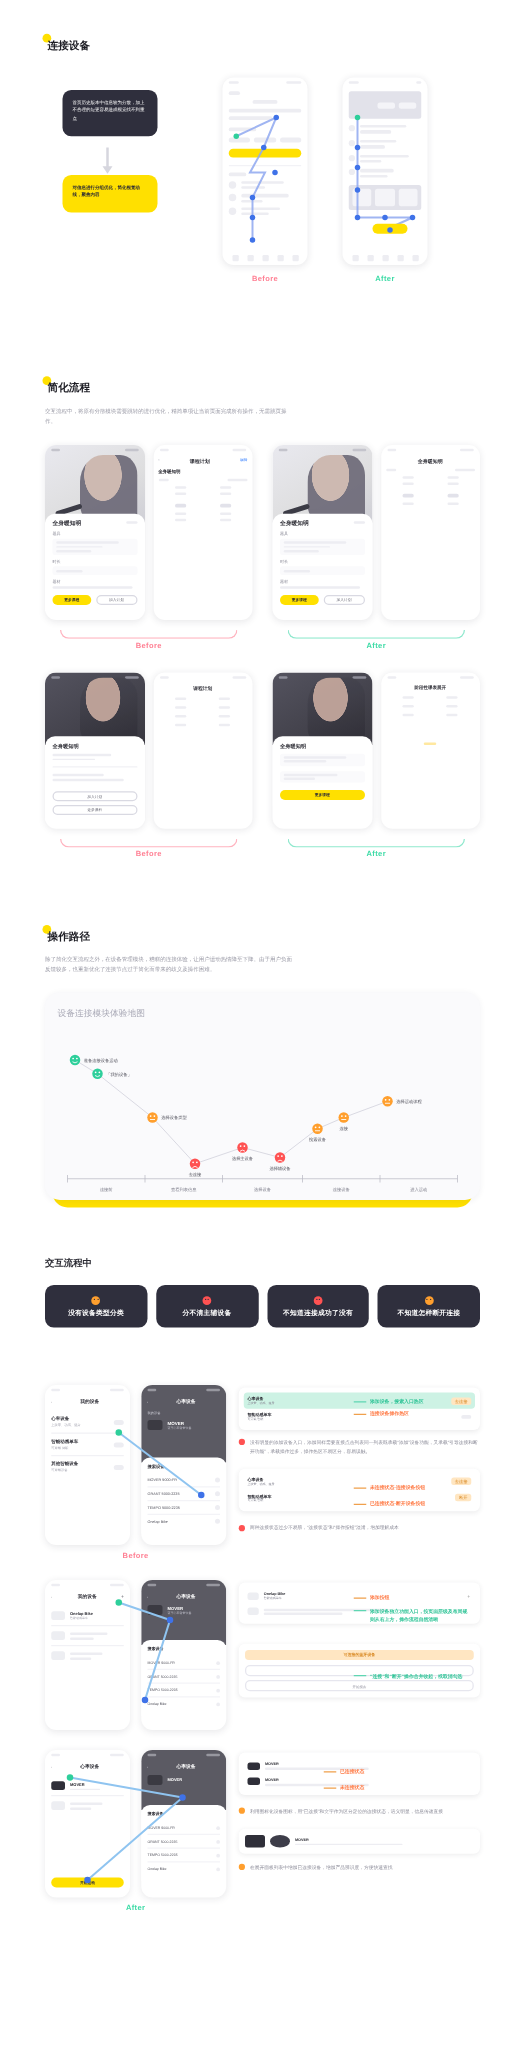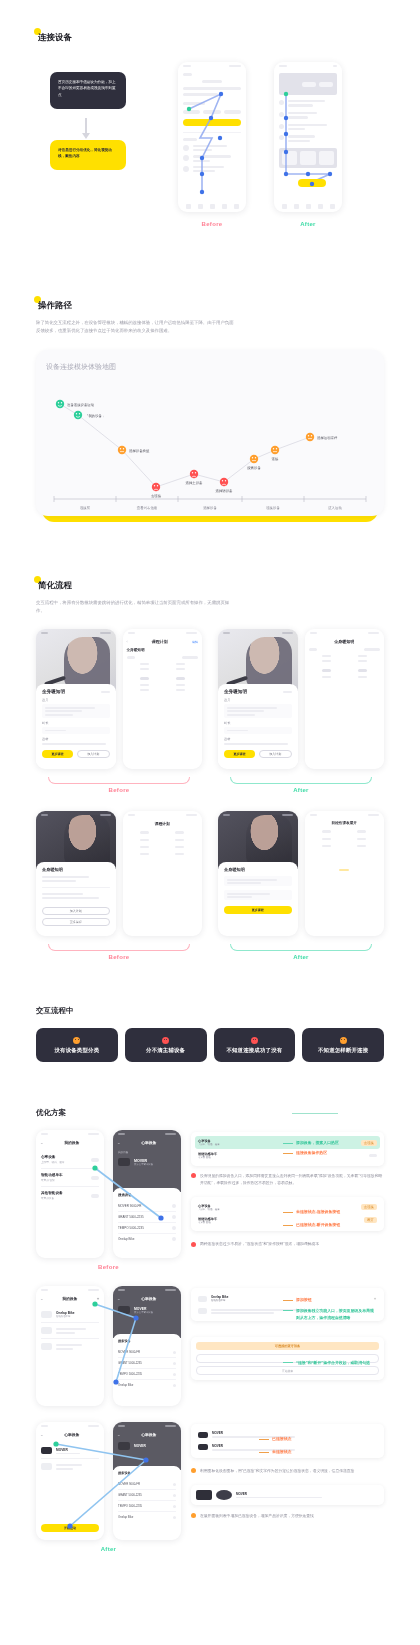--- a/index.html
+++ b/index.html
@@ -287,20 +287,290 @@
             <circle cx="12" cy="56" r="2.2" fill="#3f72e8"></circle>
             <circle cx="12" cy="72" r="2.2" fill="#3f72e8"></circle>
             <circle cx="12" cy="90" r="2.2" fill="#3f72e8"></circle>
             <circle cx="12" cy="112" r="2.2" fill="#3f72e8"></circle>
             <circle cx="34" cy="112" r="2.2" fill="#3f72e8"></circle>
             <circle cx="56" cy="112" r="2.2" fill="#3f72e8"></circle>
             <circle cx="38" cy="122" r="2.2" fill="#3f72e8"></circle>
           </svg>
         </div>
         <div class="lbl-after" style="margin-top:9px">After</div>
+      </div>
+    </div>
+  </div>
+
+  <div class="sec s2">
+    <div class="h2">
+      <i class="dot"></i>
+      <span class="t">简化流程</span>
+    </div>
+    <div class="desc">交互流程中，将原有分散模块需要跳转的进行优化，精简单项让当前页面完成所有操作，无需跳页操作。</div>
+
+    
+    <div class="grid2">
+      <div class="col">
+        <div class="pair">
+
+          <div class="phone" style="flex:1;height:140px">
+            <div class="pimg">
+              <div class="statusbar">
+                <span class="sk" style="width:7px;height:2px;background:#c4c4cc"></span>
+                <span class="sk" style="width:11px;height:2px;background:#c4c4cc"></span>
+              </div>
+              <div class="fig"></div>
+              <div class="fig2"></div>
+            </div>
+            <div class="card-sheet">
+              <div style="display:flex;justify-content:space-between;align-items:center;margin-bottom:4px">
+                <span style="font-size:4.6px;font-weight:bold">全身暖知明</span>
+                <span class="sk" style="width:9px;height:2.5px"></span>
+              </div>
+              <div style="font-size:3.2px;color:#8c8c99;margin-bottom:2px">器具</div>
+              <div style="background:#fafafc;border-radius:2px;padding:2.5px;margin-bottom:3px">
+                <div class="sk" style="width:80%;height:1.8px;margin-bottom:1.6px"></div>
+                <div class="sk" style="width:60%;height:1.8px;margin-bottom:1.6px"></div>
+                <div class="sk" style="width:45%;height:1.8px"></div>
+              </div>
+              <div style="font-size:3.2px;color:#8c8c99;margin-bottom:2px">时长</div>
+              <div style="background:#fafafc;border-radius:2px;padding:2.5px;margin-bottom:3px">
+                <div class="sk" style="width:35%;height:1.8px"></div>
+              </div>
+              <div style="font-size:3.2px;color:#8c8c99;margin-bottom:2px">器材</div>
+              <div class="sk" style="width:95%;height:1.8px;margin-bottom:5px"></div>
+              <div style="display:flex;gap:4px">
+                <div class="ybtn" style="flex:1;display:flex;align-items:center;justify-content:center;font-size:3px;font-weight:bold">更多课程</div>
+                <div class="obtn" style="flex:1;display:flex;align-items:center;justify-content:center;font-size:3px;color:#6e6e7a">加入计划</div>
+              </div>
+            </div>
+          </div>
+
+          <div class="phone" style="flex:1;height:140px">
+            <div class="statusbar">
+              <span class="sk" style="width:7px;height:2px"></span>
+              <span class="sk" style="width:11px;height:2px"></span>
+            </div>
+            <div style="display:flex;align-items:center;justify-content:space-between;padding:2px 4px 4px">
+              <span style="font-size:3.4px;color:#b5b5c0">‹</span>
+              <span style="font-size:4px;font-weight:bold">课程计划</span>
+              <span style="font-size:3px;color:#4a8cff">编辑</span>
+            </div>
+            <div style="padding:0 4px">
+              <div style="font-size:3.6px;font-weight:bold;margin-bottom:4px">全身暖知明</div>
+              <div style="display:flex;justify-content:space-between;margin-bottom:4px">
+                <span class="sk" style="width:8px;height:2.2px"></span>
+                <span class="sk" style="width:16px;height:2.2px"></span>
+              </div>
+              <div style="display:flex;justify-content:space-around;margin-bottom:3px">
+                <span class="sk" style="width:9px;height:2.2px"></span>
+                <span class="sk" style="width:9px;height:2.2px"></span>
+              </div>
+              <div style="display:flex;justify-content:space-around;margin-bottom:7px">
+                <span class="sk" style="width:9px;height:2.2px"></span>
+                <span class="sk" style="width:9px;height:2.2px"></span>
+              </div>
+              <div style="display:flex;justify-content:space-around;margin-bottom:4px">
+                <span class="sk-d" style="width:9px;height:2.6px"></span>
+                <span class="sk-d" style="width:9px;height:2.6px"></span>
+              </div>
+              <div style="display:flex;justify-content:space-around;margin-bottom:3px">
+                <span class="sk" style="width:9px;height:2.2px"></span>
+                <span class="sk" style="width:9px;height:2.2px"></span>
+              </div>
+              <div style="display:flex;justify-content:space-around">
+                <span class="sk" style="width:9px;height:2.2px"></span>
+                <span class="sk" style="width:9px;height:2.2px"></span>
+              </div>
+            </div>
+          </div>
+        </div>
+        <div class="brace b" style="margin:8px 12px 0"></div>
+        <div class="lbl-before" style="margin-top:3px">Before</div>
+      </div>
+
+      <div class="col">
+        <div class="pair">
+          <div class="phone" style="flex:1;height:140px">
+            <div class="pimg">
+              <div class="statusbar">
+                <span class="sk" style="width:7px;height:2px;background:#c4c4cc"></span>
+                <span class="sk" style="width:11px;height:2px;background:#c4c4cc"></span>
+              </div>
+              <div class="fig"></div>
+              <div class="fig2"></div>
+            </div>
+            <div class="card-sheet">
+              <div style="display:flex;justify-content:space-between;align-items:center;margin-bottom:4px">
+                <span style="font-size:4.6px;font-weight:bold">全身暖知明</span>
+                <span class="sk" style="width:9px;height:2.5px"></span>
+              </div>
+              <div style="font-size:3.2px;color:#8c8c99;margin-bottom:2px">器具</div>
+              <div style="background:#fafafc;border-radius:2px;padding:2.5px;margin-bottom:3px">
+                <div class="sk" style="width:80%;height:1.8px;margin-bottom:1.6px"></div>
+                <div class="sk" style="width:60%;height:1.8px;margin-bottom:1.6px"></div>
+                <div class="sk" style="width:45%;height:1.8px"></div>
+              </div>
+              <div style="font-size:3.2px;color:#8c8c99;margin-bottom:2px">时长</div>
+              <div style="background:#fafafc;border-radius:2px;padding:2.5px;margin-bottom:3px">
+                <div class="sk" style="width:35%;height:1.8px"></div>
+              </div>
+              <div style="font-size:3.2px;color:#8c8c99;margin-bottom:2px">器材</div>
+              <div class="sk" style="width:95%;height:1.8px;margin-bottom:5px"></div>
+              <div style="display:flex;gap:4px">
+                <div class="ybtn" style="flex:1;display:flex;align-items:center;justify-content:center;font-size:3px;font-weight:bold">更多课程</div>
+                <div class="obtn" style="flex:1;display:flex;align-items:center;justify-content:center;font-size:3px;color:#6e6e7a">加入计划</div>
+              </div>
+            </div>
+          </div>
+          <div class="phone" style="flex:1;height:140px">
+            <div class="statusbar">
+              <span class="sk" style="width:7px;height:2px"></span>
+              <span class="sk" style="width:11px;height:2px"></span>
+            </div>
+            <div style="display:flex;align-items:center;justify-content:center;padding:2px 4px 4px">
+              <span style="font-size:4px;font-weight:bold">全身暖知明</span>
+            </div>
+            <div style="padding:0 4px">
+              <div style="display:flex;justify-content:space-between;margin-bottom:4px">
+                <span class="sk" style="width:8px;height:2.2px"></span>
+                <span class="sk" style="width:16px;height:2.2px"></span>
+              </div>
+              <div style="display:flex;justify-content:space-around;margin-bottom:3px">
+                <span class="sk" style="width:9px;height:2.2px"></span>
+                <span class="sk" style="width:9px;height:2.2px"></span>
+              </div>
+              <div style="display:flex;justify-content:space-around;margin-bottom:7px">
+                <span class="sk" style="width:9px;height:2.2px"></span>
+                <span class="sk" style="width:9px;height:2.2px"></span>
+              </div>
+              <div style="display:flex;justify-content:space-around;margin-bottom:4px">
+                <span class="sk-d" style="width:9px;height:2.6px"></span>
+                <span class="sk-d" style="width:9px;height:2.6px"></span>
+              </div>
+              <div style="display:flex;justify-content:space-around;margin-bottom:3px">
+                <span class="sk" style="width:9px;height:2.2px"></span>
+                <span class="sk" style="width:9px;height:2.2px"></span>
+              </div>
+            </div>
+          </div>
+        </div>
+        <div class="brace a" style="margin:8px 12px 0"></div>
+        <div class="lbl-after" style="margin-top:3px">After</div>
+      </div>
+    </div>
+
+    
+    <div class="grid2" style="margin-top:18px">
+      <div class="col">
+        <div class="pair">
+          <div class="phone" style="flex:1;height:125px">
+            <div class="pimg" style="height:58px;background:linear-gradient(150deg,#54535f,#38373f)">
+              <div class="statusbar">
+                <span class="sk" style="width:7px;height:2px;background:#8d8d99"></span>
+                <span class="sk" style="width:11px;height:2px;background:#8d8d99"></span>
+              </div>
+              <div class="fig" style="background:radial-gradient(ellipse at 40% 30%,#c6a99e 0 35%,transparent 36%),linear-gradient(160deg,#4b4a55,#2f2e36)"></div>
+            </div>
+            <div class="card-sheet">
+              <div style="font-size:4.2px;font-weight:bold;margin-bottom:4px">全身暖知明</div>
+              <div class="sk" style="width:70%;height:1.8px;margin-bottom:2px"></div>
+              <div class="sk" style="width:50%;height:1.8px;margin-bottom:5px"></div>
+              <div class="sk" style="width:100%;height:1px;background:#f1f1f5;margin-bottom:5px"></div>
+              <div class="sk" style="width:60%;height:1.8px;margin-bottom:2px"></div>
+              <div class="sk" style="width:85%;height:1.8px;margin-bottom:8px"></div>
+              <div class="obtn" style="display:flex;align-items:center;justify-content:center;font-size:3px;color:#6e6e7a;margin-bottom:3px">加入计划</div>
+              <div class="obtn" style="display:flex;align-items:center;justify-content:center;font-size:3px;color:#6e6e7a">更多课程</div>
+            </div>
+          </div>
+          <div class="phone" style="flex:1;height:125px">
+            <div class="statusbar">
+              <span class="sk" style="width:7px;height:2px"></span>
+              <span class="sk" style="width:11px;height:2px"></span>
+            </div>
+            <div style="display:flex;align-items:center;justify-content:center;padding:2px 4px 5px">
+              <span style="font-size:3.8px;font-weight:bold">课程计划</span>
+            </div>
+            <div style="padding:0 5px">
+              <div style="display:flex;justify-content:space-around;margin-bottom:5px">
+                <span class="sk" style="width:9px;height:2.2px"></span>
+                <span class="sk" style="width:9px;height:2.2px"></span>
+              </div>
+              <div style="display:flex;justify-content:space-around;margin-bottom:5px">
+                <span class="sk" style="width:9px;height:2.2px"></span>
+                <span class="sk" style="width:9px;height:2.2px"></span>
+              </div>
+              <div style="display:flex;justify-content:space-around;margin-bottom:5px">
+                <span class="sk" style="width:9px;height:2.2px"></span>
+                <span class="sk" style="width:9px;height:2.2px"></span>
+              </div>
+              <div style="display:flex;justify-content:space-around">
+                <span class="sk" style="width:9px;height:2.2px"></span>
+                <span class="sk" style="width:9px;height:2.2px"></span>
+              </div>
+            </div>
+          </div>
+        </div>
+        <div class="brace b" style="margin:8px 12px 0"></div>
+        <div class="lbl-before" style="margin-top:3px">Before</div>
+      </div>
+
+      <div class="col">
+        <div class="pair">
+          <div class="phone" style="flex:1;height:125px">
+            <div class="pimg" style="height:58px;background:linear-gradient(150deg,#54535f,#38373f)">
+              <div class="statusbar">
+                <span class="sk" style="width:7px;height:2px;background:#8d8d99"></span>
+                <span class="sk" style="width:11px;height:2px;background:#8d8d99"></span>
+              </div>
+              <div class="fig" style="background:radial-gradient(ellipse at 40% 30%,#c6a99e 0 35%,transparent 36%),linear-gradient(160deg,#4b4a55,#2f2e36)"></div>
+            </div>
+            <div class="card-sheet">
+              <div style="font-size:4.2px;font-weight:bold;margin-bottom:4px">全身暖知明</div>
+              <div style="background:#fafafc;border-radius:2px;padding:2.5px;margin-bottom:4px">
+                <div class="sk" style="width:80%;height:1.7px;margin-bottom:1.5px"></div>
+                <div class="sk" style="width:55%;height:1.7px"></div>
+              </div>
+              <div style="background:#fafafc;border-radius:2px;padding:2.5px;margin-bottom:6px">
+                <div class="sk" style="width:70%;height:1.7px;margin-bottom:1.5px"></div>
+                <div class="sk" style="width:40%;height:1.7px"></div>
+              </div>
+              <div class="ybtn" style="display:flex;align-items:center;justify-content:center;font-size:3px;font-weight:bold">更多课程</div>
+            </div>
+          </div>
+          <div class="phone" style="flex:1;height:125px">
+            <div class="statusbar">
+              <span class="sk" style="width:7px;height:2px"></span>
+              <span class="sk" style="width:11px;height:2px"></span>
+            </div>
+            <div style="display:flex;align-items:center;justify-content:center;padding:2px 4px 5px">
+              <span style="font-size:3.6px;font-weight:bold">阶段性课表展开</span>
+            </div>
+            <div style="padding:0 5px">
+              <div style="display:flex;justify-content:space-around;margin-bottom:5px">
+                <span class="sk" style="width:9px;height:2.2px"></span>
+                <span class="sk" style="width:9px;height:2.2px"></span>
+              </div>
+              <div style="display:flex;justify-content:space-around;margin-bottom:5px">
+                <span class="sk" style="width:9px;height:2.2px"></span>
+                <span class="sk" style="width:9px;height:2.2px"></span>
+              </div>
+              <div style="display:flex;justify-content:space-around;margin-bottom:5px">
+                <span class="sk" style="width:9px;height:2.2px"></span>
+                <span class="sk" style="width:9px;height:2.2px"></span>
+              </div>
+              <div style="text-align:center;margin-top:10px">
+                <span class="sk" style="display:inline-block;width:10px;height:2.2px;background:#ffe8a0"></span>
+              </div>
+            </div>
+          </div>
+        </div>
+        <div class="brace a" style="margin:8px 12px 0"></div>
+        <div class="lbl-after" style="margin-top:3px">After</div>
       </div>
     </div>
   </div>
 
   <div class="sec s3">
     <div class="h2">
       <i class="dot"></i>
       <span class="t">操作路径</span>
     </div>
     <div class="desc">除了简化交互流程之外，在设备管理模块，糟糕的连接体验，让用户运动热情降至下降。由于用户负面反馈较多，也重新优化了连接节点过于简化而带来的歧义及操作困难。</div>
@@ -393,290 +663,20 @@
             <text x="101" y="12.5" font-size="3.4" fill="#7d7d8a" text-anchor="middle" font-family="DejaVu Sans">查看列表信息</text>
             <text x="164" y="12.5" font-size="3.4" fill="#7d7d8a" text-anchor="middle" font-family="DejaVu Sans">选择设备</text>
             <text x="227" y="12.5" font-size="3.4" fill="#7d7d8a" text-anchor="middle" font-family="DejaVu Sans">连接设备</text>
             <text x="289" y="12.5" font-size="3.4" fill="#7d7d8a" text-anchor="middle" font-family="DejaVu Sans">进入运动</text>
           </svg>
         </div>
       </div>
     </div>
   </div>
 
-  <div class="sec s2">
-    <div class="h2">
-      <i class="dot"></i>
-      <span class="t">简化流程</span>
-    </div>
-    <div class="desc">交互流程中，将原有分散模块需要跳转的进行优化，精简单项让当前页面完成所有操作，无需跳页操作。</div>
-
-    
-    <div class="grid2">
-      <div class="col">
-        <div class="pair">
-
-          <div class="phone" style="flex:1;height:140px">
-            <div class="pimg">
-              <div class="statusbar">
-                <span class="sk" style="width:7px;height:2px;background:#c4c4cc"></span>
-                <span class="sk" style="width:11px;height:2px;background:#c4c4cc"></span>
-              </div>
-              <div class="fig"></div>
-              <div class="fig2"></div>
-            </div>
-            <div class="card-sheet">
-              <div style="display:flex;justify-content:space-between;align-items:center;margin-bottom:4px">
-                <span style="font-size:4.6px;font-weight:bold">全身暖知明</span>
-                <span class="sk" style="width:9px;height:2.5px"></span>
-              </div>
-              <div style="font-size:3.2px;color:#8c8c99;margin-bottom:2px">器具</div>
-              <div style="background:#fafafc;border-radius:2px;padding:2.5px;margin-bottom:3px">
-                <div class="sk" style="width:80%;height:1.8px;margin-bottom:1.6px"></div>
-                <div class="sk" style="width:60%;height:1.8px;margin-bottom:1.6px"></div>
-                <div class="sk" style="width:45%;height:1.8px"></div>
-              </div>
-              <div style="font-size:3.2px;color:#8c8c99;margin-bottom:2px">时长</div>
-              <div style="background:#fafafc;border-radius:2px;padding:2.5px;margin-bottom:3px">
-                <div class="sk" style="width:35%;height:1.8px"></div>
-              </div>
-              <div style="font-size:3.2px;color:#8c8c99;margin-bottom:2px">器材</div>
-              <div class="sk" style="width:95%;height:1.8px;margin-bottom:5px"></div>
-              <div style="display:flex;gap:4px">
-                <div class="ybtn" style="flex:1;display:flex;align-items:center;justify-content:center;font-size:3px;font-weight:bold">更多课程</div>
-                <div class="obtn" style="flex:1;display:flex;align-items:center;justify-content:center;font-size:3px;color:#6e6e7a">加入计划</div>
-              </div>
-            </div>
-          </div>
-
-          <div class="phone" style="flex:1;height:140px">
-            <div class="statusbar">
-              <span class="sk" style="width:7px;height:2px"></span>
-              <span class="sk" style="width:11px;height:2px"></span>
-            </div>
-            <div style="display:flex;align-items:center;justify-content:space-between;padding:2px 4px 4px">
-              <span style="font-size:3.4px;color:#b5b5c0">‹</span>
-              <span style="font-size:4px;font-weight:bold">课程计划</span>
-              <span style="font-size:3px;color:#4a8cff">编辑</span>
-            </div>
-            <div style="padding:0 4px">
-              <div style="font-size:3.6px;font-weight:bold;margin-bottom:4px">全身暖知明</div>
-              <div style="display:flex;justify-content:space-between;margin-bottom:4px">
-                <span class="sk" style="width:8px;height:2.2px"></span>
-                <span class="sk" style="width:16px;height:2.2px"></span>
-              </div>
-              <div style="display:flex;justify-content:space-around;margin-bottom:3px">
-                <span class="sk" style="width:9px;height:2.2px"></span>
-                <span class="sk" style="width:9px;height:2.2px"></span>
-              </div>
-              <div style="display:flex;justify-content:space-around;margin-bottom:7px">
-                <span class="sk" style="width:9px;height:2.2px"></span>
-                <span class="sk" style="width:9px;height:2.2px"></span>
-              </div>
-              <div style="display:flex;justify-content:space-around;margin-bottom:4px">
-                <span class="sk-d" style="width:9px;height:2.6px"></span>
-                <span class="sk-d" style="width:9px;height:2.6px"></span>
-              </div>
-              <div style="display:flex;justify-content:space-around;margin-bottom:3px">
-                <span class="sk" style="width:9px;height:2.2px"></span>
-                <span class="sk" style="width:9px;height:2.2px"></span>
-              </div>
-              <div style="display:flex;justify-content:space-around">
-                <span class="sk" style="width:9px;height:2.2px"></span>
-                <span class="sk" style="width:9px;height:2.2px"></span>
-              </div>
-            </div>
-          </div>
-        </div>
-        <div class="brace b" style="margin:8px 12px 0"></div>
-        <div class="lbl-before" style="margin-top:3px">Before</div>
-      </div>
-
-      <div class="col">
-        <div class="pair">
-          <div class="phone" style="flex:1;height:140px">
-            <div class="pimg">
-              <div class="statusbar">
-                <span class="sk" style="width:7px;height:2px;background:#c4c4cc"></span>
-                <span class="sk" style="width:11px;height:2px;background:#c4c4cc"></span>
-              </div>
-              <div class="fig"></div>
-              <div class="fig2"></div>
-            </div>
-            <div class="card-sheet">
-              <div style="display:flex;justify-content:space-between;align-items:center;margin-bottom:4px">
-                <span style="font-size:4.6px;font-weight:bold">全身暖知明</span>
-                <span class="sk" style="width:9px;height:2.5px"></span>
-              </div>
-              <div style="font-size:3.2px;color:#8c8c99;margin-bottom:2px">器具</div>
-              <div style="background:#fafafc;border-radius:2px;padding:2.5px;margin-bottom:3px">
-                <div class="sk" style="width:80%;height:1.8px;margin-bottom:1.6px"></div>
-                <div class="sk" style="width:60%;height:1.8px;margin-bottom:1.6px"></div>
-                <div class="sk" style="width:45%;height:1.8px"></div>
-              </div>
-              <div style="font-size:3.2px;color:#8c8c99;margin-bottom:2px">时长</div>
-              <div style="background:#fafafc;border-radius:2px;padding:2.5px;margin-bottom:3px">
-                <div class="sk" style="width:35%;height:1.8px"></div>
-              </div>
-              <div style="font-size:3.2px;color:#8c8c99;margin-bottom:2px">器材</div>
-              <div class="sk" style="width:95%;height:1.8px;margin-bottom:5px"></div>
-              <div style="display:flex;gap:4px">
-                <div class="ybtn" style="flex:1;display:flex;align-items:center;justify-content:center;font-size:3px;font-weight:bold">更多课程</div>
-                <div class="obtn" style="flex:1;display:flex;align-items:center;justify-content:center;font-size:3px;color:#6e6e7a">加入计划</div>
-              </div>
-            </div>
-          </div>
-          <div class="phone" style="flex:1;height:140px">
-            <div class="statusbar">
-              <span class="sk" style="width:7px;height:2px"></span>
-              <span class="sk" style="width:11px;height:2px"></span>
-            </div>
-            <div style="display:flex;align-items:center;justify-content:center;padding:2px 4px 4px">
-              <span style="font-size:4px;font-weight:bold">全身暖知明</span>
-            </div>
-            <div style="padding:0 4px">
-              <div style="display:flex;justify-content:space-between;margin-bottom:4px">
-                <span class="sk" style="width:8px;height:2.2px"></span>
-                <span class="sk" style="width:16px;height:2.2px"></span>
-              </div>
-              <div style="display:flex;justify-content:space-around;margin-bottom:3px">
-                <span class="sk" style="width:9px;height:2.2px"></span>
-                <span class="sk" style="width:9px;height:2.2px"></span>
-              </div>
-              <div style="display:flex;justify-content:space-around;margin-bottom:7px">
-                <span class="sk" style="width:9px;height:2.2px"></span>
-                <span class="sk" style="width:9px;height:2.2px"></span>
-              </div>
-              <div style="display:flex;justify-content:space-around;margin-bottom:4px">
-                <span class="sk-d" style="width:9px;height:2.6px"></span>
-                <span class="sk-d" style="width:9px;height:2.6px"></span>
-              </div>
-              <div style="display:flex;justify-content:space-around;margin-bottom:3px">
-                <span class="sk" style="width:9px;height:2.2px"></span>
-                <span class="sk" style="width:9px;height:2.2px"></span>
-              </div>
-            </div>
-          </div>
-        </div>
-        <div class="brace a" style="margin:8px 12px 0"></div>
-        <div class="lbl-after" style="margin-top:3px">After</div>
-      </div>
-    </div>
-
-    
-    <div class="grid2" style="margin-top:18px">
-      <div class="col">
-        <div class="pair">
-          <div class="phone" style="flex:1;height:125px">
-            <div class="pimg" style="height:58px;background:linear-gradient(150deg,#54535f,#38373f)">
-              <div class="statusbar">
-                <span class="sk" style="width:7px;height:2px;background:#8d8d99"></span>
-                <span class="sk" style="width:11px;height:2px;background:#8d8d99"></span>
-              </div>
-              <div class="fig" style="background:radial-gradient(ellipse at 40% 30%,#c6a99e 0 35%,transparent 36%),linear-gradient(160deg,#4b4a55,#2f2e36)"></div>
-            </div>
-            <div class="card-sheet">
-              <div style="font-size:4.2px;font-weight:bold;margin-bottom:4px">全身暖知明</div>
-              <div class="sk" style="width:70%;height:1.8px;margin-bottom:2px"></div>
-              <div class="sk" style="width:50%;height:1.8px;margin-bottom:5px"></div>
-              <div class="sk" style="width:100%;height:1px;background:#f1f1f5;margin-bottom:5px"></div>
-              <div class="sk" style="width:60%;height:1.8px;margin-bottom:2px"></div>
-              <div class="sk" style="width:85%;height:1.8px;margin-bottom:8px"></div>
-              <div class="obtn" style="display:flex;align-items:center;justify-content:center;font-size:3px;color:#6e6e7a;margin-bottom:3px">加入计划</div>
-              <div class="obtn" style="display:flex;align-items:center;justify-content:center;font-size:3px;color:#6e6e7a">更多课程</div>
-            </div>
-          </div>
-          <div class="phone" style="flex:1;height:125px">
-            <div class="statusbar">
-              <span class="sk" style="width:7px;height:2px"></span>
-              <span class="sk" style="width:11px;height:2px"></span>
-            </div>
-            <div style="display:flex;align-items:center;justify-content:center;padding:2px 4px 5px">
-              <span style="font-size:3.8px;font-weight:bold">课程计划</span>
-            </div>
-            <div style="padding:0 5px">
-              <div style="display:flex;justify-content:space-around;margin-bottom:5px">
-                <span class="sk" style="width:9px;height:2.2px"></span>
-                <span class="sk" style="width:9px;height:2.2px"></span>
-              </div>
-              <div style="display:flex;justify-content:space-around;margin-bottom:5px">
-                <span class="sk" style="width:9px;height:2.2px"></span>
-                <span class="sk" style="width:9px;height:2.2px"></span>
-              </div>
-              <div style="display:flex;justify-content:space-around;margin-bottom:5px">
-                <span class="sk" style="width:9px;height:2.2px"></span>
-                <span class="sk" style="width:9px;height:2.2px"></span>
-              </div>
-              <div style="display:flex;justify-content:space-around">
-                <span class="sk" style="width:9px;height:2.2px"></span>
-                <span class="sk" style="width:9px;height:2.2px"></span>
-              </div>
-            </div>
-          </div>
-        </div>
-        <div class="brace b" style="margin:8px 12px 0"></div>
-        <div class="lbl-before" style="margin-top:3px">Before</div>
-      </div>
-
-      <div class="col">
-        <div class="pair">
-          <div class="phone" style="flex:1;height:125px">
-            <div class="pimg" style="height:58px;background:linear-gradient(150deg,#54535f,#38373f)">
-              <div class="statusbar">
-                <span class="sk" style="width:7px;height:2px;background:#8d8d99"></span>
-                <span class="sk" style="width:11px;height:2px;background:#8d8d99"></span>
-              </div>
-              <div class="fig" style="background:radial-gradient(ellipse at 40% 30%,#c6a99e 0 35%,transparent 36%),linear-gradient(160deg,#4b4a55,#2f2e36)"></div>
-            </div>
-            <div class="card-sheet">
-              <div style="font-size:4.2px;font-weight:bold;margin-bottom:4px">全身暖知明</div>
-              <div style="background:#fafafc;border-radius:2px;padding:2.5px;margin-bottom:4px">
-                <div class="sk" style="width:80%;height:1.7px;margin-bottom:1.5px"></div>
-                <div class="sk" style="width:55%;height:1.7px"></div>
-              </div>
-              <div style="background:#fafafc;border-radius:2px;padding:2.5px;margin-bottom:6px">
-                <div class="sk" style="width:70%;height:1.7px;margin-bottom:1.5px"></div>
-                <div class="sk" style="width:40%;height:1.7px"></div>
-              </div>
-              <div class="ybtn" style="display:flex;align-items:center;justify-content:center;font-size:3px;font-weight:bold">更多课程</div>
-            </div>
-          </div>
-          <div class="phone" style="flex:1;height:125px">
-            <div class="statusbar">
-              <span class="sk" style="width:7px;height:2px"></span>
-              <span class="sk" style="width:11px;height:2px"></span>
-            </div>
-            <div style="display:flex;align-items:center;justify-content:center;padding:2px 4px 5px">
-              <span style="font-size:3.6px;font-weight:bold">阶段性课表展开</span>
-            </div>
-            <div style="padding:0 5px">
-              <div style="display:flex;justify-content:space-around;margin-bottom:5px">
-                <span class="sk" style="width:9px;height:2.2px"></span>
-                <span class="sk" style="width:9px;height:2.2px"></span>
-              </div>
-              <div style="display:flex;justify-content:space-around;margin-bottom:5px">
-                <span class="sk" style="width:9px;height:2.2px"></span>
-                <span class="sk" style="width:9px;height:2.2px"></span>
-              </div>
-              <div style="display:flex;justify-content:space-around;margin-bottom:5px">
-                <span class="sk" style="width:9px;height:2.2px"></span>
-                <span class="sk" style="width:9px;height:2.2px"></span>
-              </div>
-              <div style="text-align:center;margin-top:10px">
-                <span class="sk" style="display:inline-block;width:10px;height:2.2px;background:#ffe8a0"></span>
-              </div>
-            </div>
-          </div>
-        </div>
-        <div class="brace a" style="margin:8px 12px 0"></div>
-        <div class="lbl-after" style="margin-top:3px">After</div>
-      </div>
-    </div>
-  </div>
-
   <div class="sec s4">
     <div style="font-size:7.5px;font-weight:bold">交互流程中</div>
     <div class="pp-row">
       <div class="pp">
         <span class="face" style="background:#ff9f2e"></span>
         <span class="txt">没有设备类型分类</span>
       </div>
       <div class="pp">
         <span class="face" style="background:#ff5252"></span>
         <span class="txt">分不清主辅设备</span>
@@ -686,24 +686,20 @@
         <span class="txt">不知道连接成功了没有</span>
       </div>
       <div class="pp">
         <span class="face" style="background:#ff9f2e"></span>
         <span class="txt">不知道怎样断开连接</span>
       </div>
     </div>
   </div>
 
   <div class="sec s5">
-    <div style="display:flex;align-items:center;justify-content:space-between">
-      <div style="font-size:7.5px;font-weight:bold">优化方案</div>
-      <div class="divider-line" style="margin-right:46px"></div>
-    </div>
 
     <div class="opt-block">
       <div class="opt-phones" style="position:relative">
         <div class="phone" style="width:68px;height:128px">
           <div class="statusbar">
             <span class="sk" style="width:7px;height:2px"></span>
             <span class="sk" style="width:11px;height:2px"></span>
           </div>
           <div style="display:flex;align-items:center;padding:2px 4px 6px">
             <span style="font-size:3.6px;color:#8a8a96">←</span>

